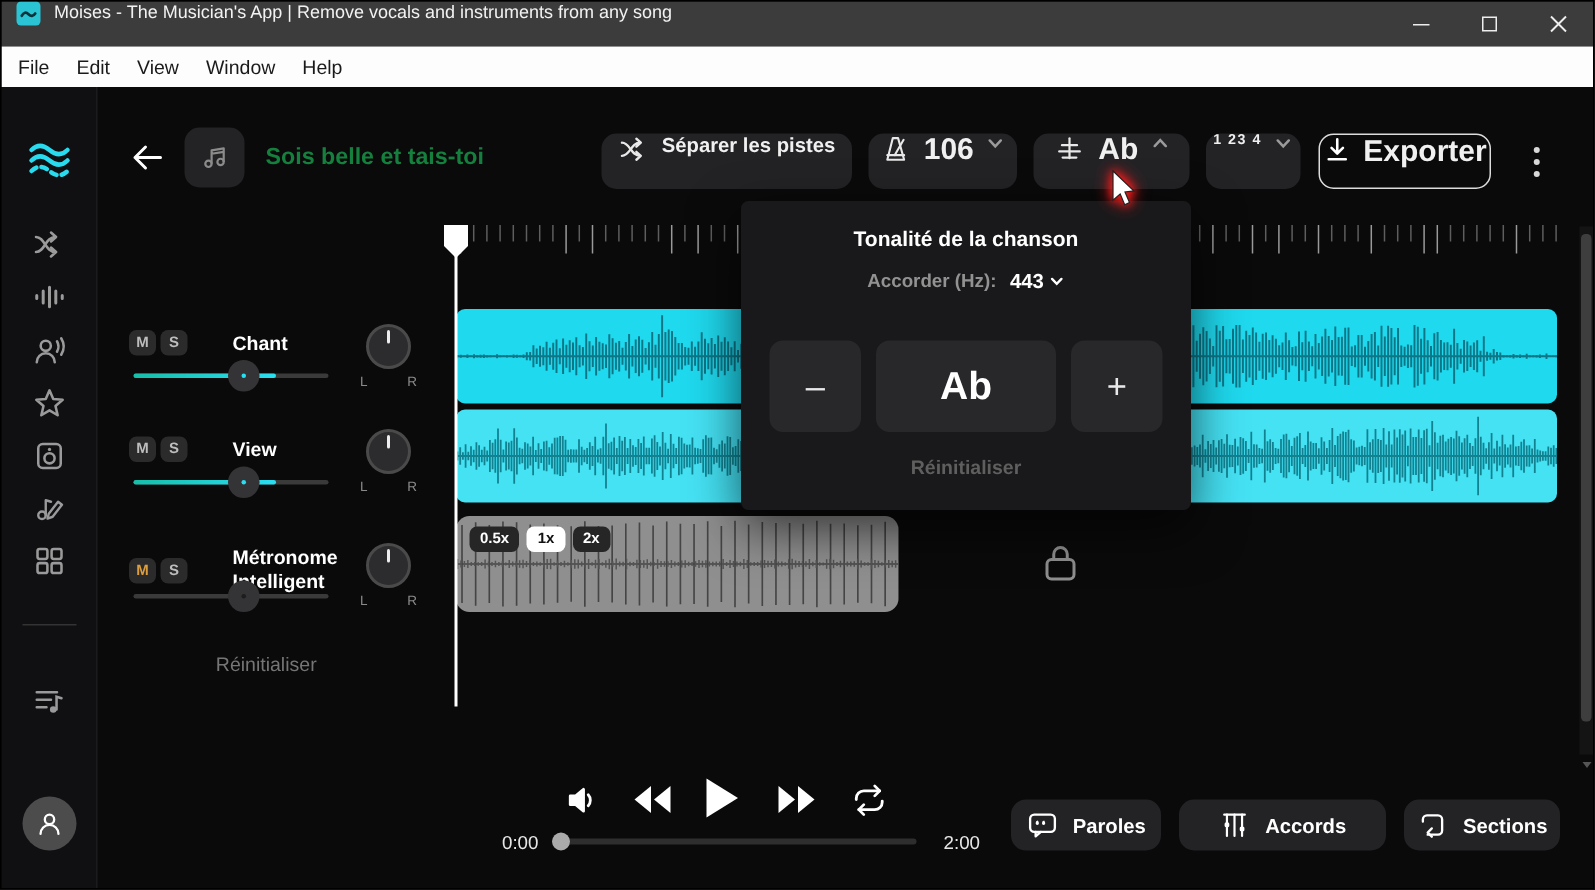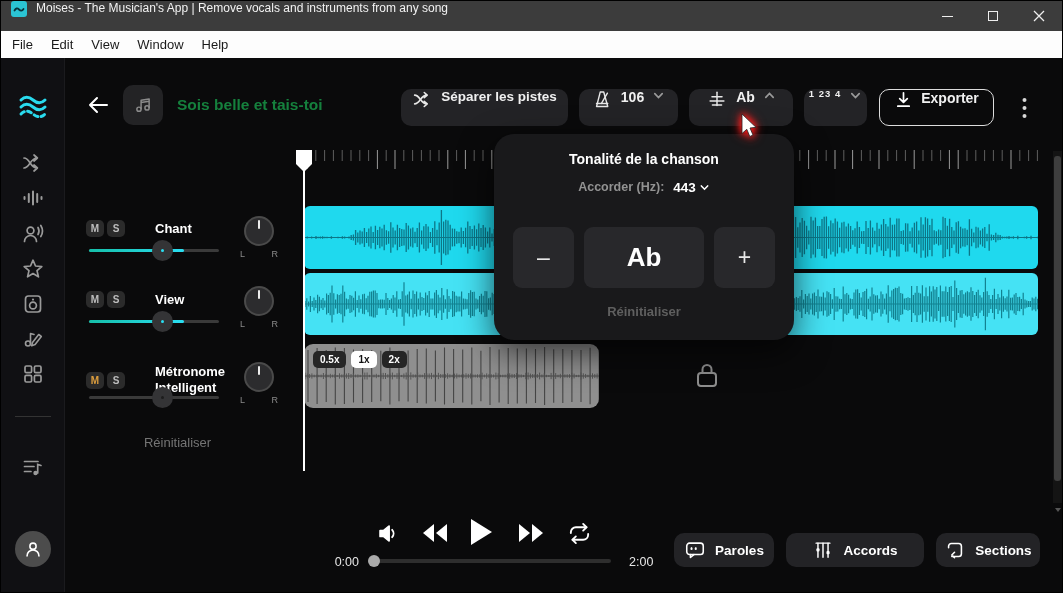--- a/index.html
+++ b/index.html
@@ -29,27 +29,27 @@
 
 .main{position:absolute;left:64px;top:57px;width:999px;height:536px;background:#0a0a0b}
 
 
 .back-btn{position:absolute;left:20px;top:34px;width:26px;height:26px}
 .song-tile{position:absolute;left:58px;top:27px;width:40px;height:40px;border-radius:10px;background:#232325;display:flex;align-items:center;justify-content:center}
 .song-title{position:absolute;left:112px;top:38px;font-size:15.5px;font-weight:bold;color:#15803d}
 
 
 .tbtn{position:absolute;top:31px;height:37px;border-radius:10px;background:#232326;display:flex;justify-content:center;gap:8px;color:#f0f0f0;font-size:13.5px;font-weight:600}
-.tbtn .lbl{font-weight:700;font-size:14px}
+.tbtn .lbl{font-weight:700;font-size:20px}
 .export-btn{background:transparent;border:1.5px solid #dcdcdc}
 .ts-grid{display:flex;flex-direction:row;line-height:10px;font-size:9.5px;font-weight:700;letter-spacing:1px;color:#f0f0f0}
 .kebab{position:absolute;top:36px;width:24px;height:28px;display:flex;align-items:center;justify-content:center}
 
 
-.key-panel{position:absolute;left:429px;top:76px;width:300px;height:206px;background:#19191b;border-radius:20px;box-shadow:0 12px 34px rgba(0,0,0,.65);z-index:50}
+.key-panel{position:absolute;left:429px;top:76px;width:300px;height:206px;background:#19191b;border-radius:5px;box-shadow:0 12px 34px rgba(0,0,0,.65);z-index:50}
 .kp-title{position:absolute;left:0;top:17px;width:100%;text-align:center;color:#fff;font-size:14px;font-weight:bold}
 .kp-tuning{position:absolute;left:0;top:46px;width:100%;display:flex;align-items:flex-start;justify-content:center;gap:9px}
 .kp-tlabel{color:#929292;font-size:12.5px;font-weight:600}
 .kp-tvalue{color:#fff;font-size:13.5px;font-weight:600;display:flex;align-items:center;gap:3px}
 .kp-btn{position:absolute;top:93px;height:61px;background:#28282b;border-radius:9px;display:flex;align-items:center;justify-content:center;color:#e8e8e8}
 .kp-minus{left:19px;width:61px;font-size:23px}
 .kp-key{left:90px;width:120px;font-size:26px;font-weight:600;color:#fff}
 .kp-plus{left:220px;width:61px;font-size:23px}
 .kp-reset{position:absolute;left:0;top:170px;width:100%;text-align:center;color:#5f5f5f;font-size:13px;font-weight:600}
 

